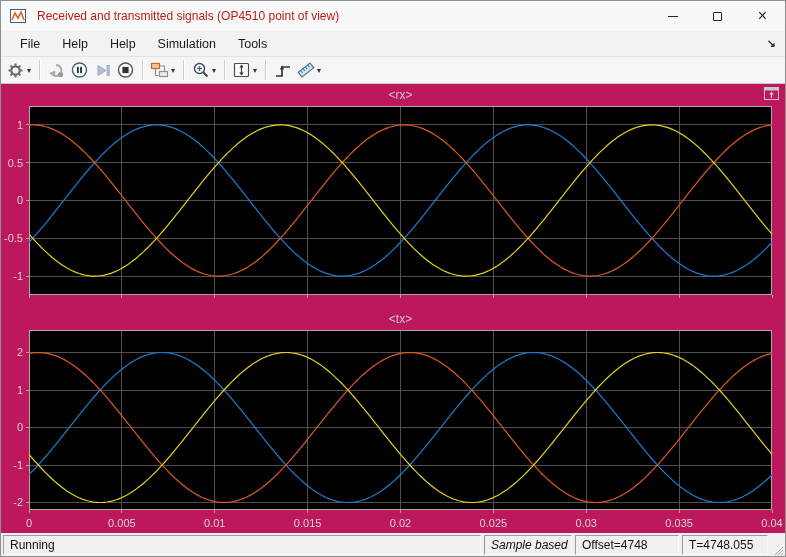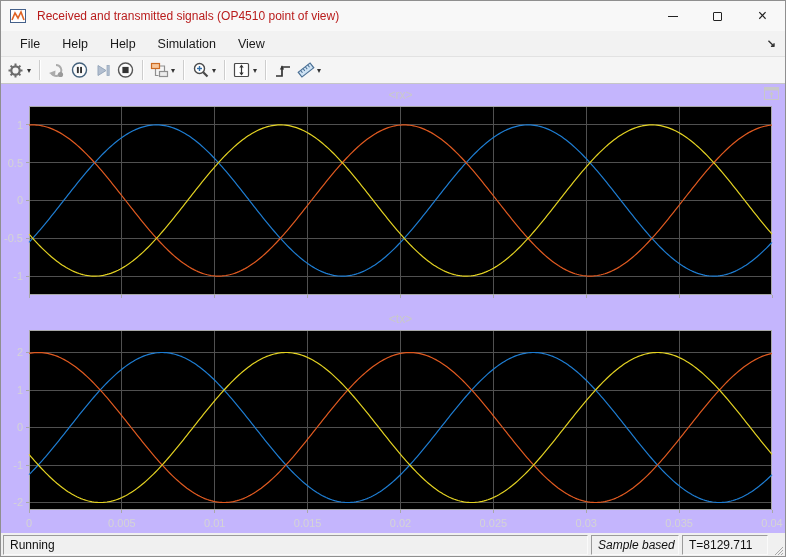--- a/index.html
+++ b/index.html
@@ -22,21 +22,21 @@
   .menubar .spacer{flex:1;}
   .dock-arrow{font-size:11px;color:#333;padding:0 9px;font-weight:bold;}
   
   .toolbar{height:27px;background:#f5f5f5;display:flex;align-items:center;flex:0 0 auto;
            padding:0 3px;border-bottom:1px solid #c6c6c6;}
   .tbtn{height:24px;min-width:23px;display:flex;align-items:center;justify-content:center;
         background:transparent;border:none;padding:0 1px;}
   .caret{font-size:8px;color:#333;padding:0 3px 0 0;}
   .tsep{width:1px;height:20px;background:#cdcdcd;box-shadow:1px 0 0 #fff;margin:0 5px;flex:0 0 auto;}
   
-  .scope{position:relative;height:449px;background:#c4b5fd;flex:0 0 auto;overflow:hidden;}
+  .scope{position:relative;height:449px;background:#be185d;flex:0 0 auto;overflow:hidden;}
   .scope svg text{font-family:"Liberation Sans",sans-serif;}
   .axes-expand{position:absolute;top:2px;right:6px;}
   
   .statusbar{height:24px;background:#f0f0f0;display:flex;align-items:stretch;flex:0 0 auto;
              padding:2px 2px 2px 2px;gap:3px;font-size:12px;color:#111;}
   .spanel{border:1px solid;border-color:#9b9b9b #fafafa #fafafa #9b9b9b;background:#f0f0f0;
           display:flex;align-items:center;padding:0 6px;white-space:nowrap;}
   .spanel.running{flex:1;}
   .spanel.sample{width:88px;font-style:italic;}
   .spanel.offset{width:104px;}
@@ -65,21 +65,21 @@
     <button class="winbtn close">
         <span>×</span>
       </button>
   </div>
 
   <div class="menubar">
     <span class="menu-item">File</span>
     <span class="menu-item">Help</span>
     <span class="menu-item">Help</span>
     <span class="menu-item">Simulation</span>
-    <span class="menu-item">View</span>
+    <span class="menu-item">Tools</span>
     <span class="spacer"></span>
     <span class="dock-arrow">↘</span>
   </div>
 
   <div class="toolbar">
 
     <button class="tbtn">
       <svg width="17" height="17" viewBox="0 0 17 17">
         <g stroke="#6b6b6b" stroke-width="2" fill="none">
           <line x1="13.1" y1="8.5" x2="15.5" y2="8.5"></line>
@@ -283,22 +283,25 @@
         </g>
       </svg></div>
 
   <div class="statusbar">
     <div class="spanel running">
       <span>Running</span>
     </div>
     <div class="spanel sample">
       <span>Sample based</span>
     </div>
+    <div class="spanel offset">
+      <span>Offset=4748</span>
+    </div>
     <div class="spanel time">
-      <span>T=8129.711</span>
+      <span>T=4748.055</span>
     </div>
     <div class="grip">
       <svg width="10" height="10" viewBox="0 0 10 10">
         <line x1="2" y1="10" x2="10" y2="2" stroke="#a8a8a8"></line>
         <line x1="5" y1="10" x2="10" y2="5" stroke="#a8a8a8"></line>
         <line x1="8" y1="10" x2="10" y2="8" stroke="#a8a8a8"></line>
       </svg>
     </div>
   </div>
 

